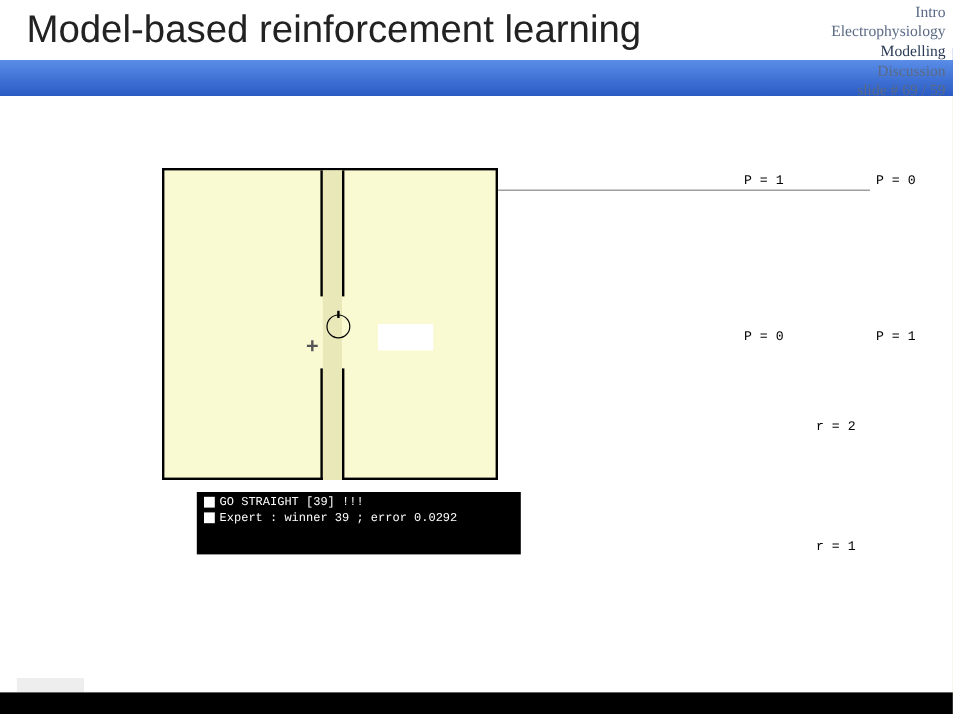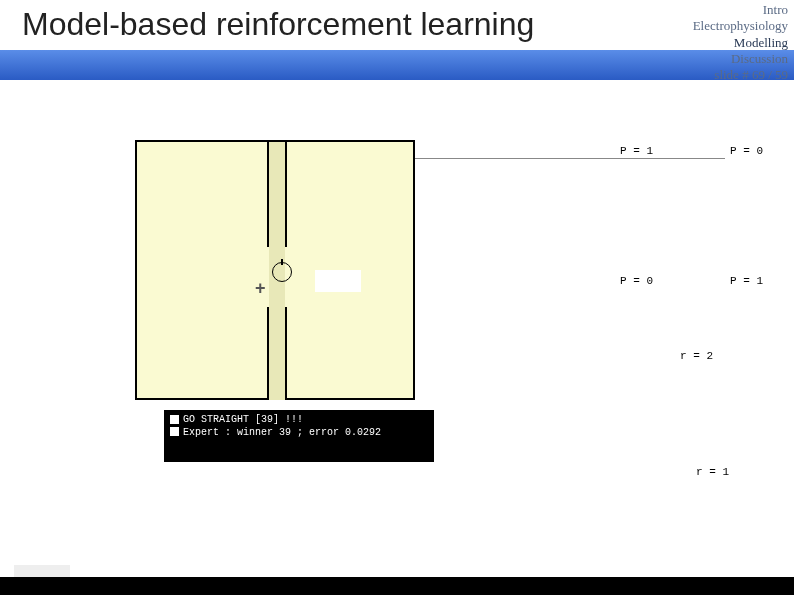--- a/index.html
+++ b/index.html
@@ -188,21 +188,21 @@
     position: absolute;
     font-size: 11px;
     font-family: Liberation Mono, monospace;
     color: #000;
   }
   .p1 { top: 145px; left: 620px; }
   .p2 { top: 145px; left: 730px; }
   .p3 { top: 275px; left: 620px; }
   .p4 { top: 275px; left: 730px; }
   .r1 { top: 350px; left: 680px; }
-  .r2 { top: 450px; left: 696px; margin-top: 16px; }
+  .r2 { top: 450px; left: 680px; }
   .bottom-strip {
     position: absolute;
     bottom: 0;
     left: 0;
     width: 100%;
     height: 18px;
     background: #000;
   }
   .footer-left {
     position: absolute;

